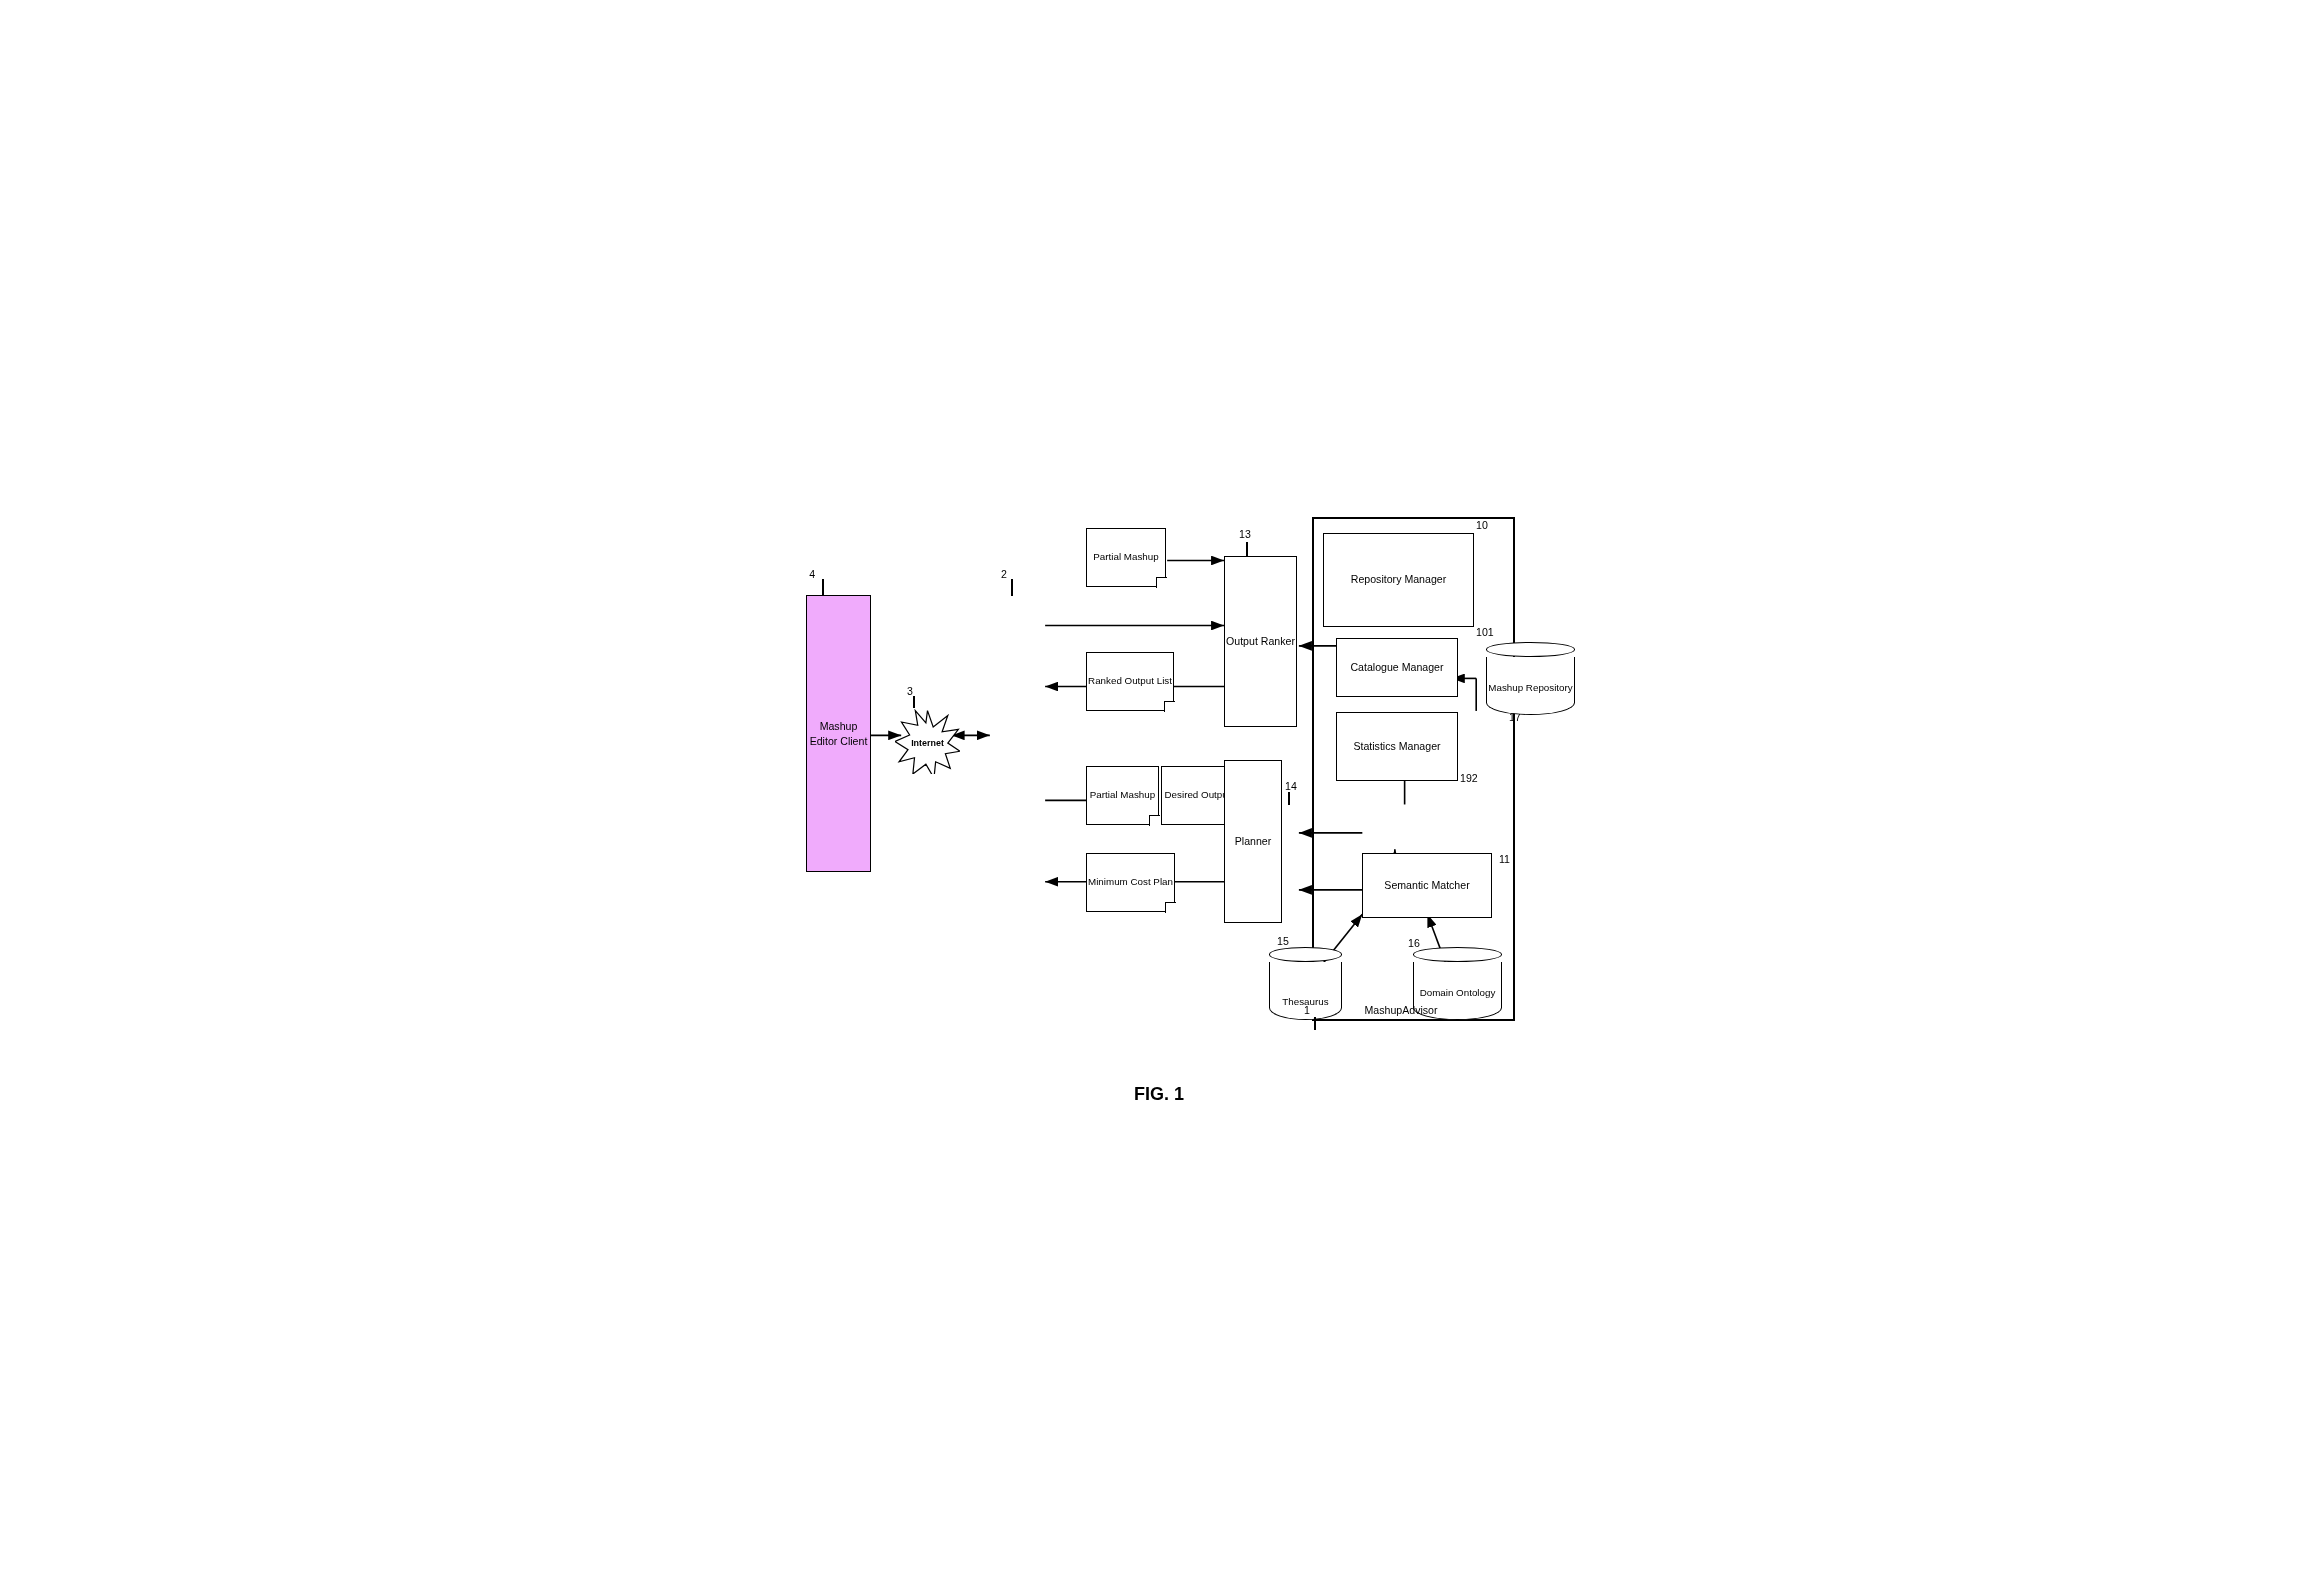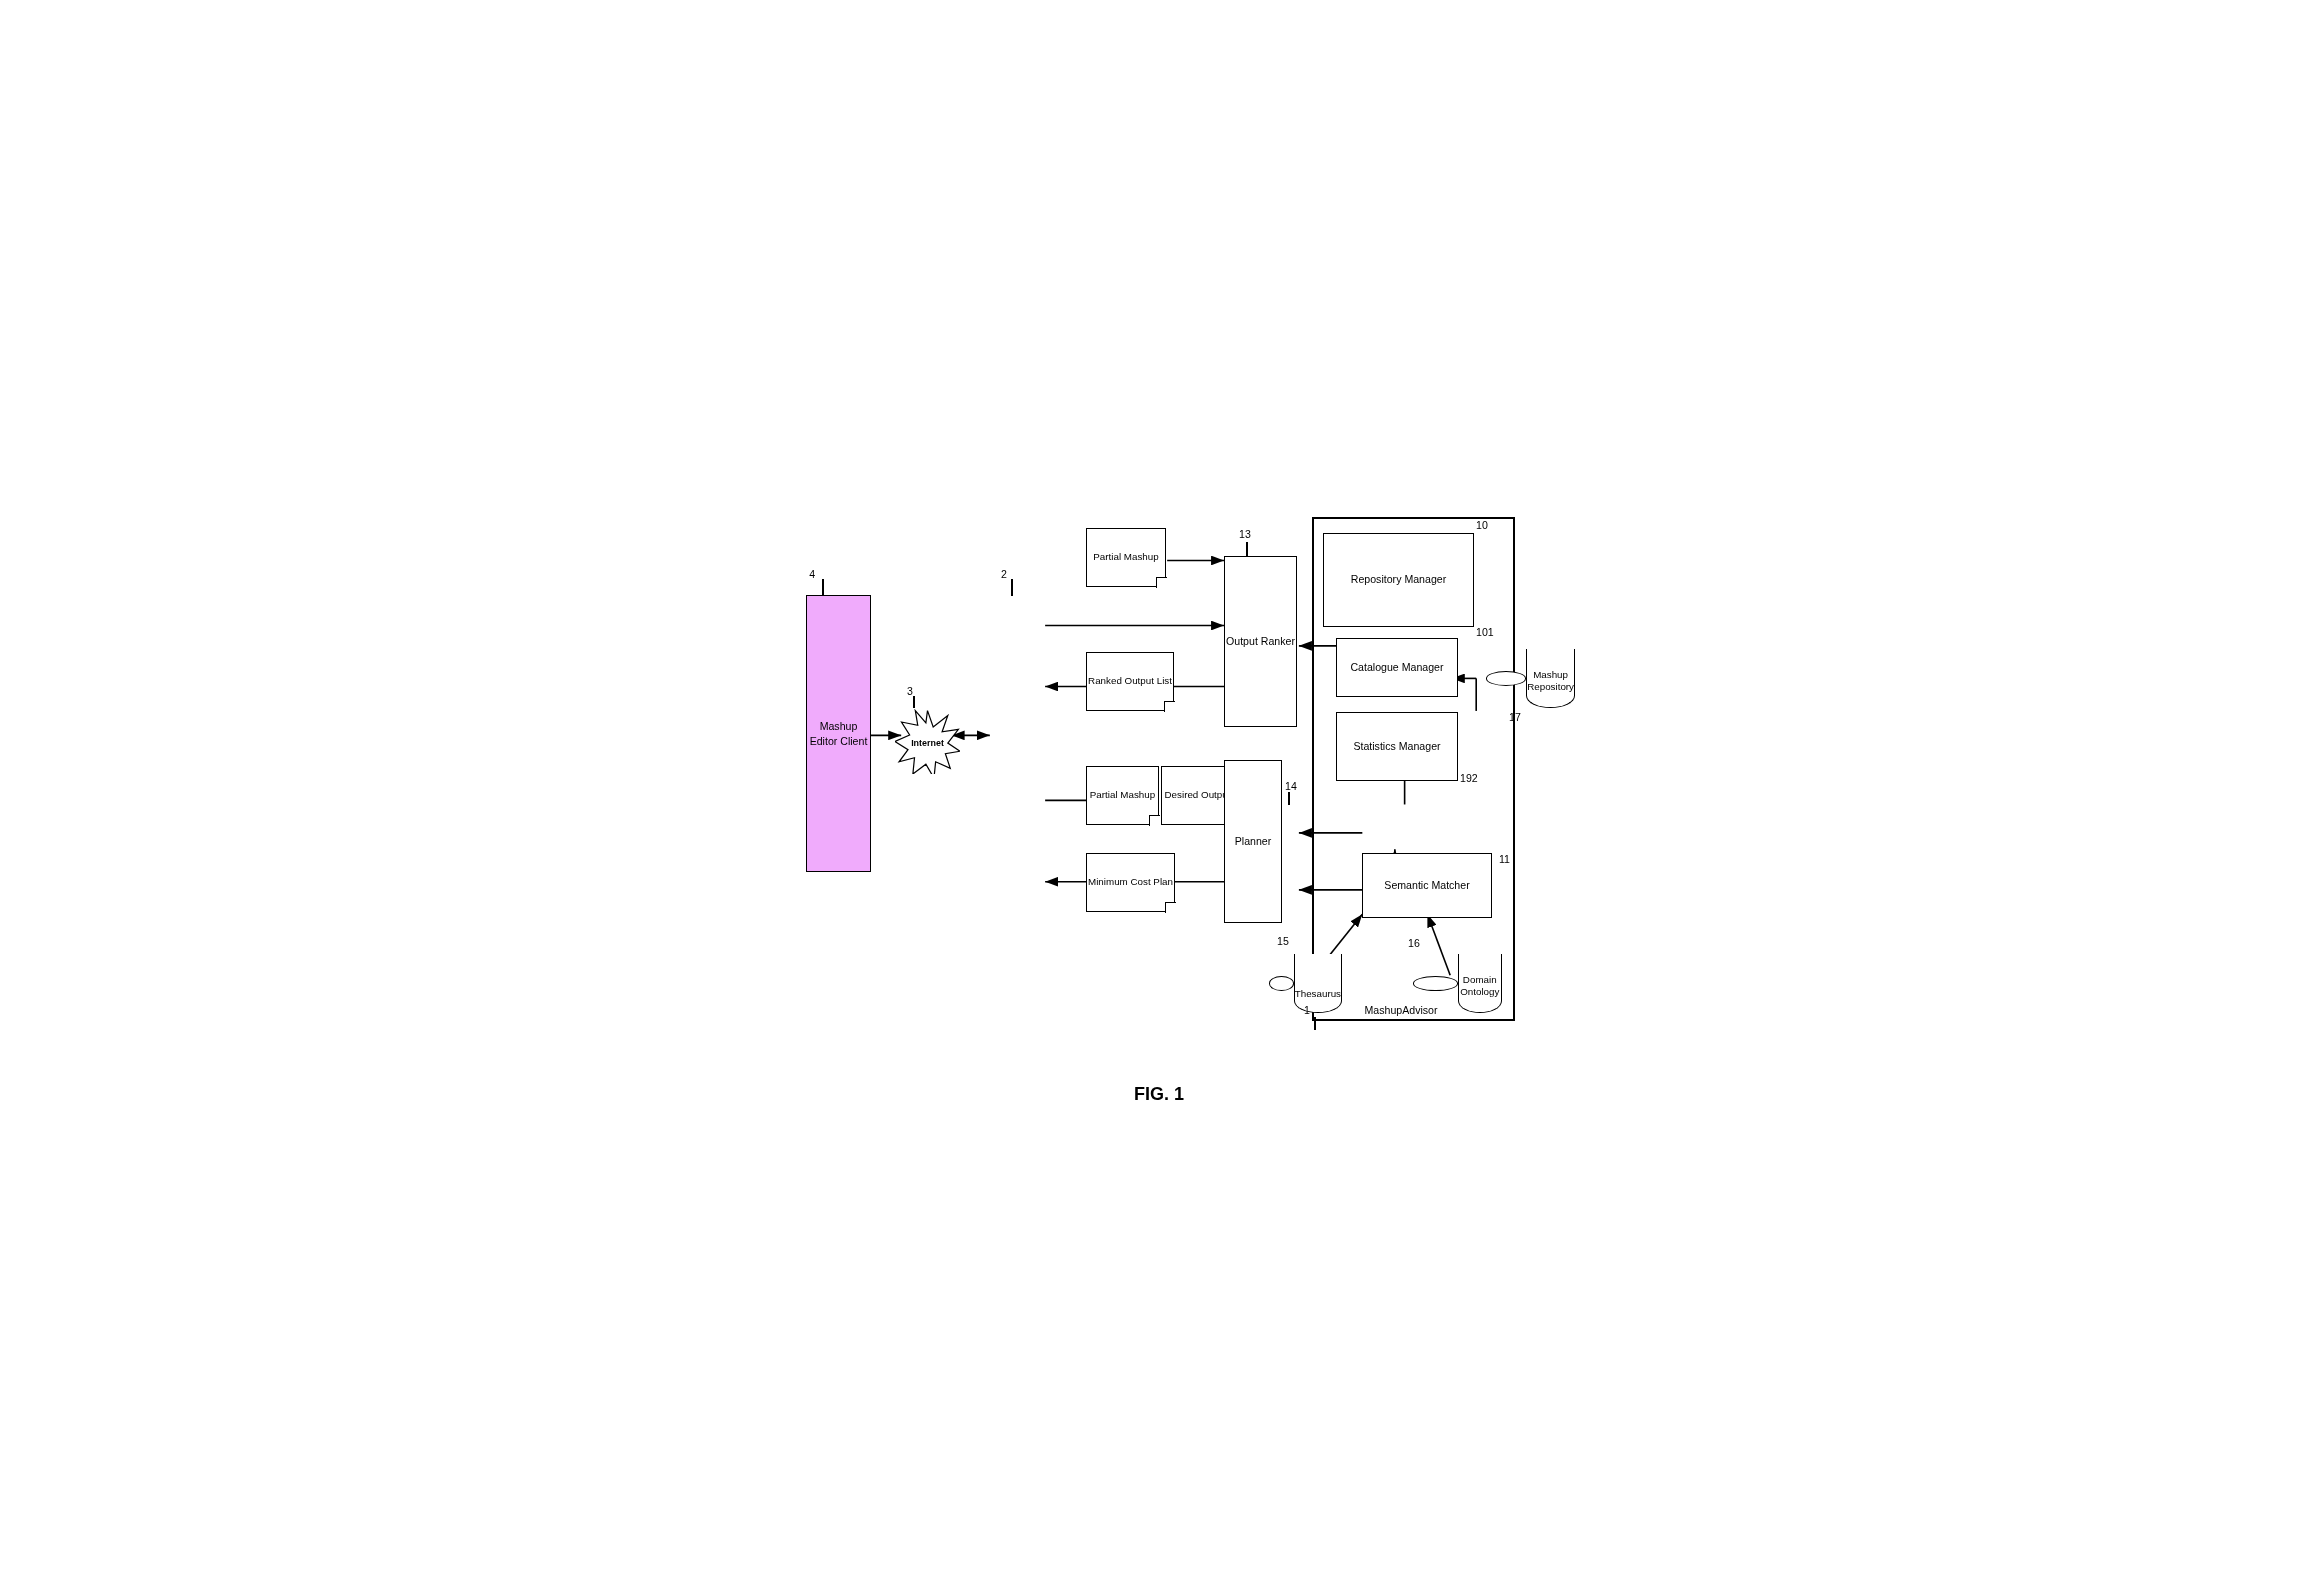--- a/index.html
+++ b/index.html
@@ -72,21 +72,21 @@
       width: 9.8px;
       height: 9.8px;
       background: #fff;
       border-top: 1.6px solid #000;
       border-left: 1.6px solid #000;
     }
     
     .cylinder {
       position: absolute;
       display: flex;
-      flex-direction: row;
+      flex-direction: column;
       align-items: center;
       justify-content: center;
     }
     .cylinder-body {
       border: 1.6px solid #000;
       border-top: none;
       border-radius: 0 0 50% 50% / 0 0 12.2px 12.2px;
       background: #fff;
       display: flex;
       align-items: center;

